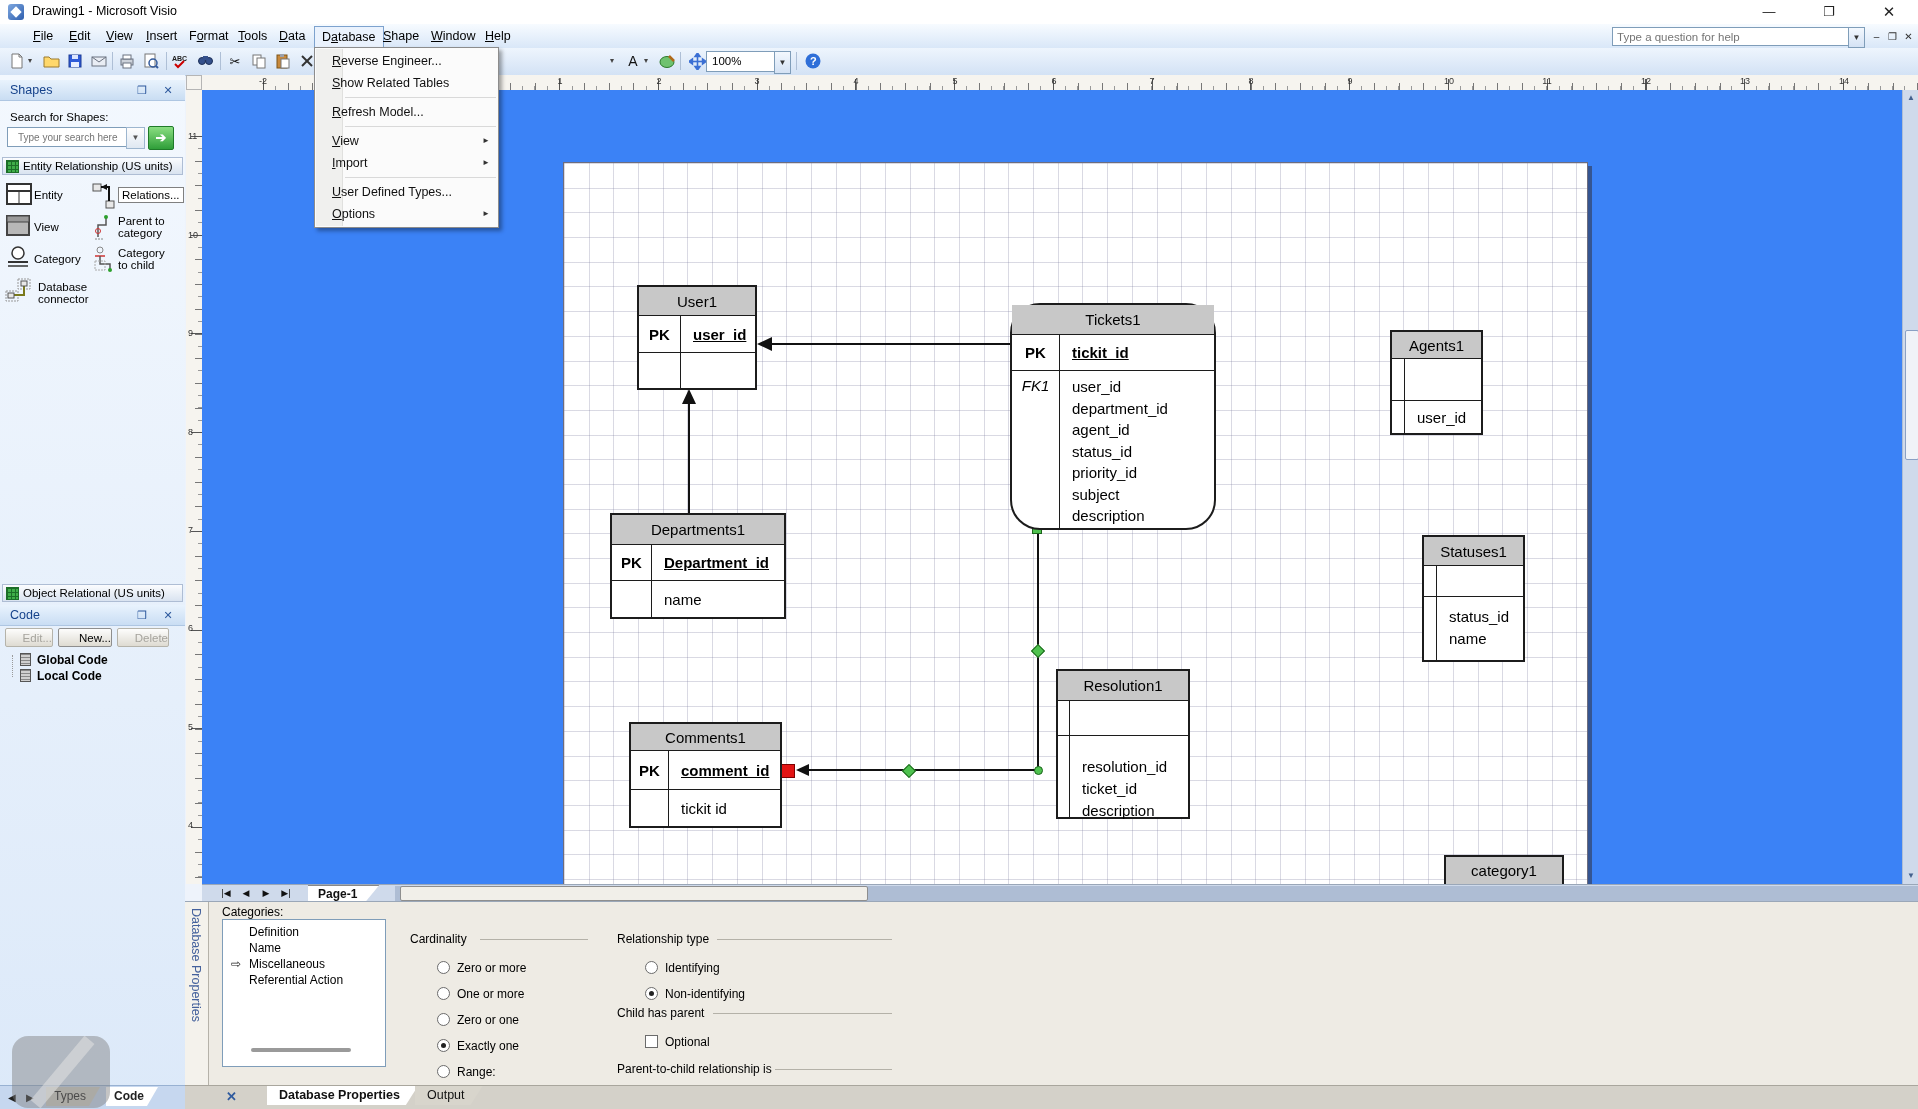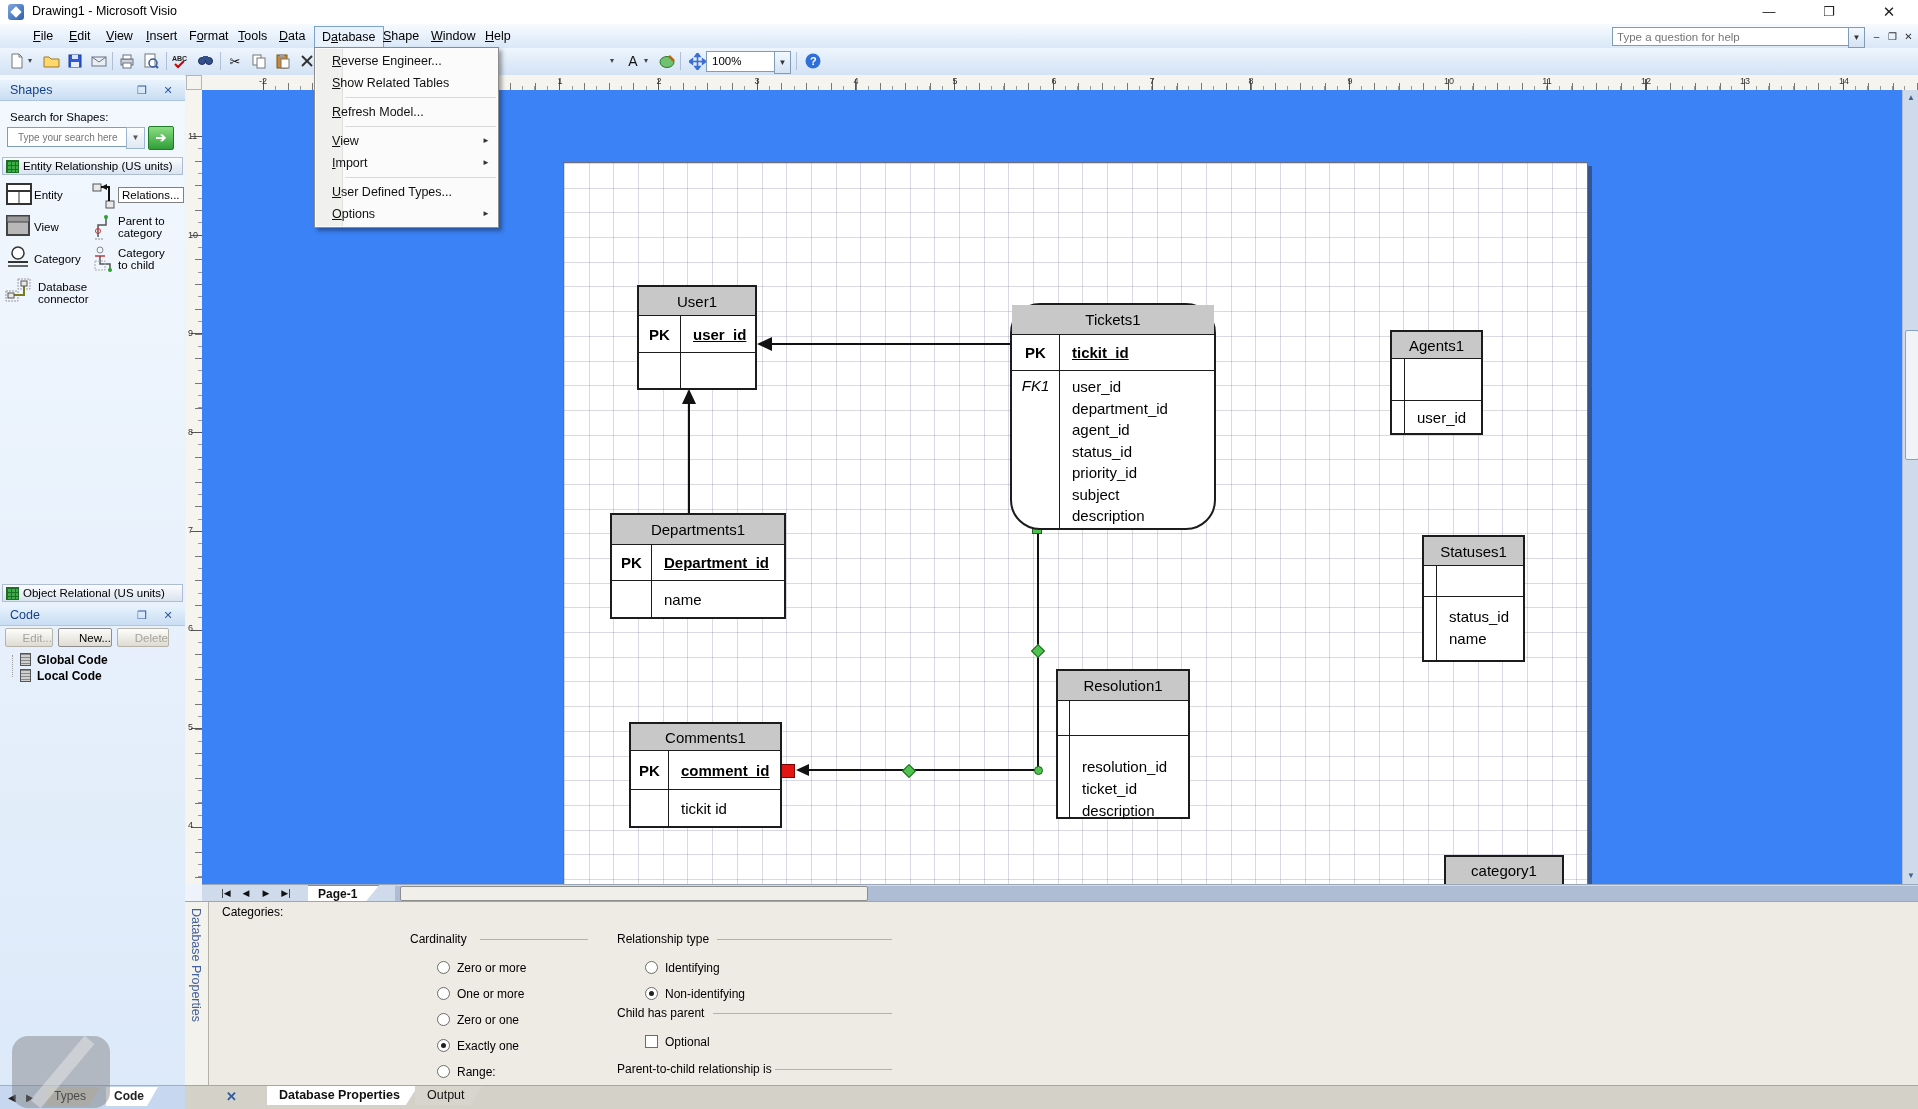--- a/index.html
+++ b/index.html
@@ -588,20 +588,28 @@
       <div class="hthumb"></div>
     </div>
   </div>
 
   <div class="botpanel">
     <div class="vstrip">
       <div class="vstriptext">Database Properties</div>
     </div>
 
     <div class="grouplbl" style="left:37px;top:3px;">Categories:</div>
+    <div class="listbox">
+      <div class="litem" style="top:5px;">Definition</div>
+      <div class="litem" style="top:21px;">Name</div>
+      <span class="selarrow" style="top:37px;">⇨</span>
+      <div class="litem" style="top:37px;">Miscellaneous</div>
+      <div class="litem" style="top:53px;">Referential Action</div>
+      <div class="lbthumb"></div>
+    </div>
 
     <div class="grouplbl" style="left:225px;top:30px;">Cardinality</div>
     <div class="grule" style="left:295px;top:37px;width:108px;"></div>
     <div class="radio" style="left:252px;top:59px;"></div>
     <div class="optlbl" style="left:272px;top:59px;">Zero or more</div>
     <div class="radio" style="left:252px;top:85px;"></div>
     <div class="optlbl" style="left:272px;top:85px;">One or more</div>
     <div class="radio" style="left:252px;top:111px;"></div>
     <div class="optlbl" style="left:272px;top:111px;">Zero or one</div>
     <div class="radio sel" style="left:252px;top:137px;"></div>

